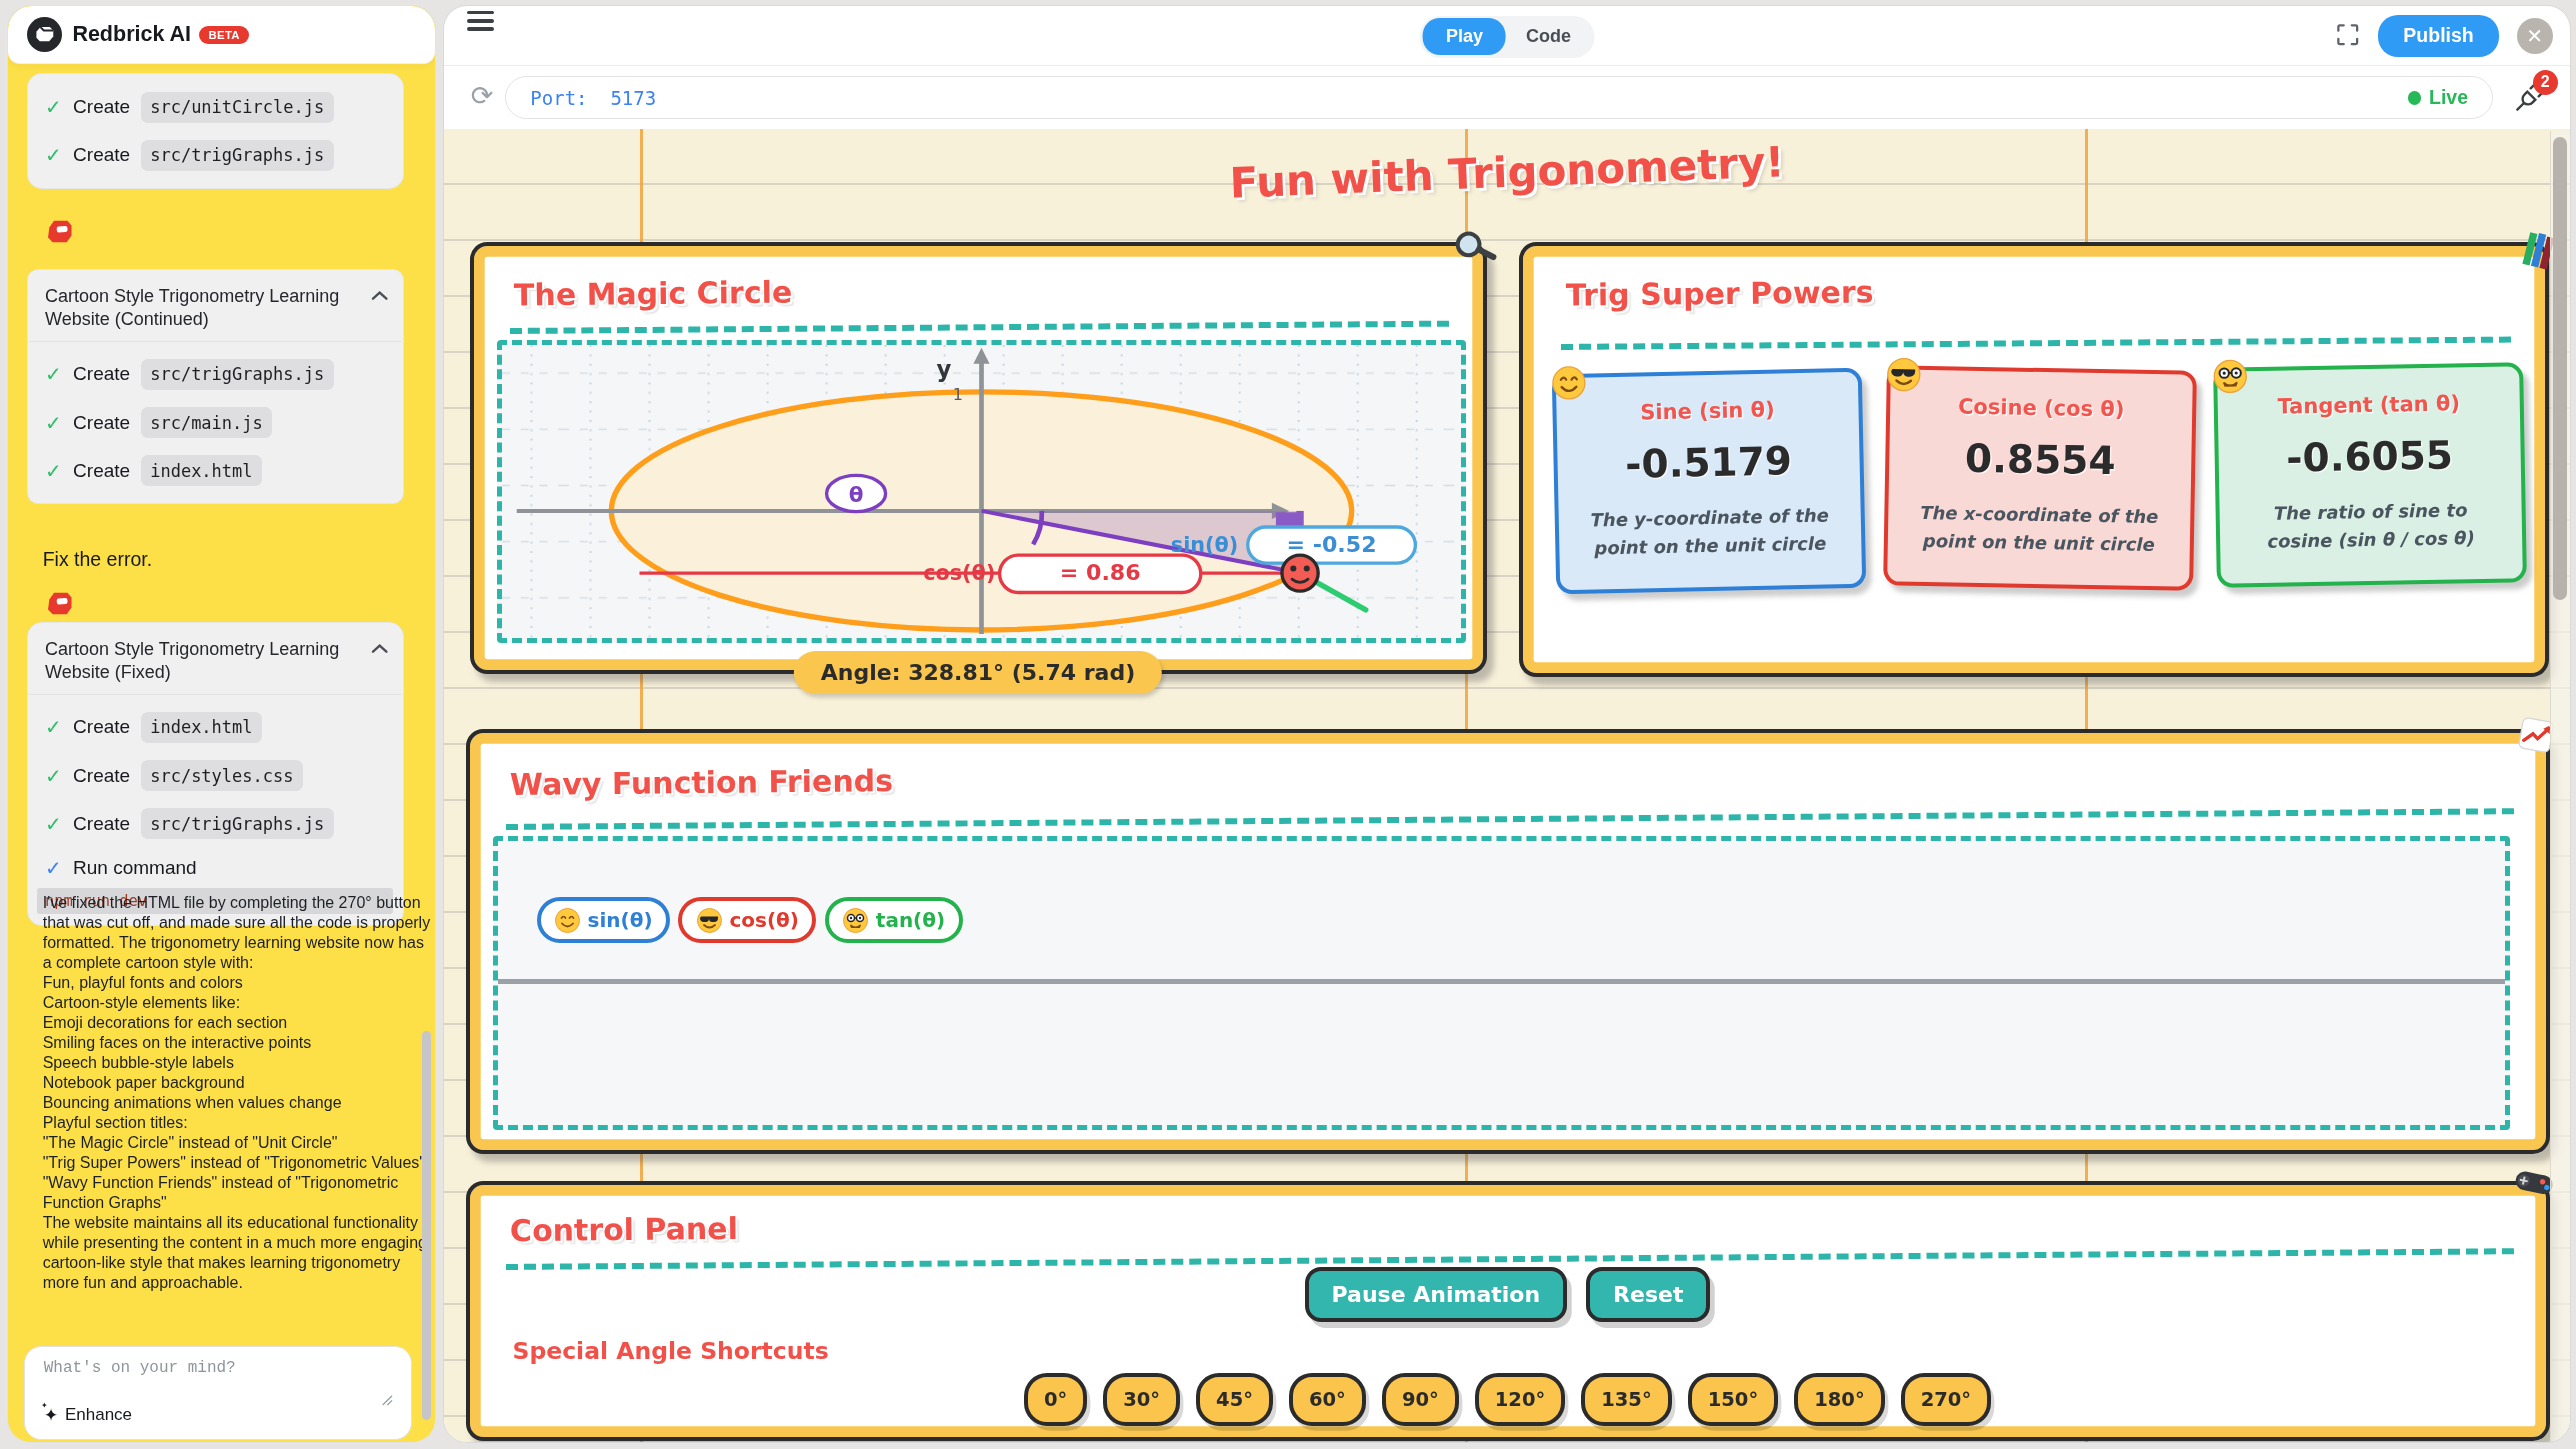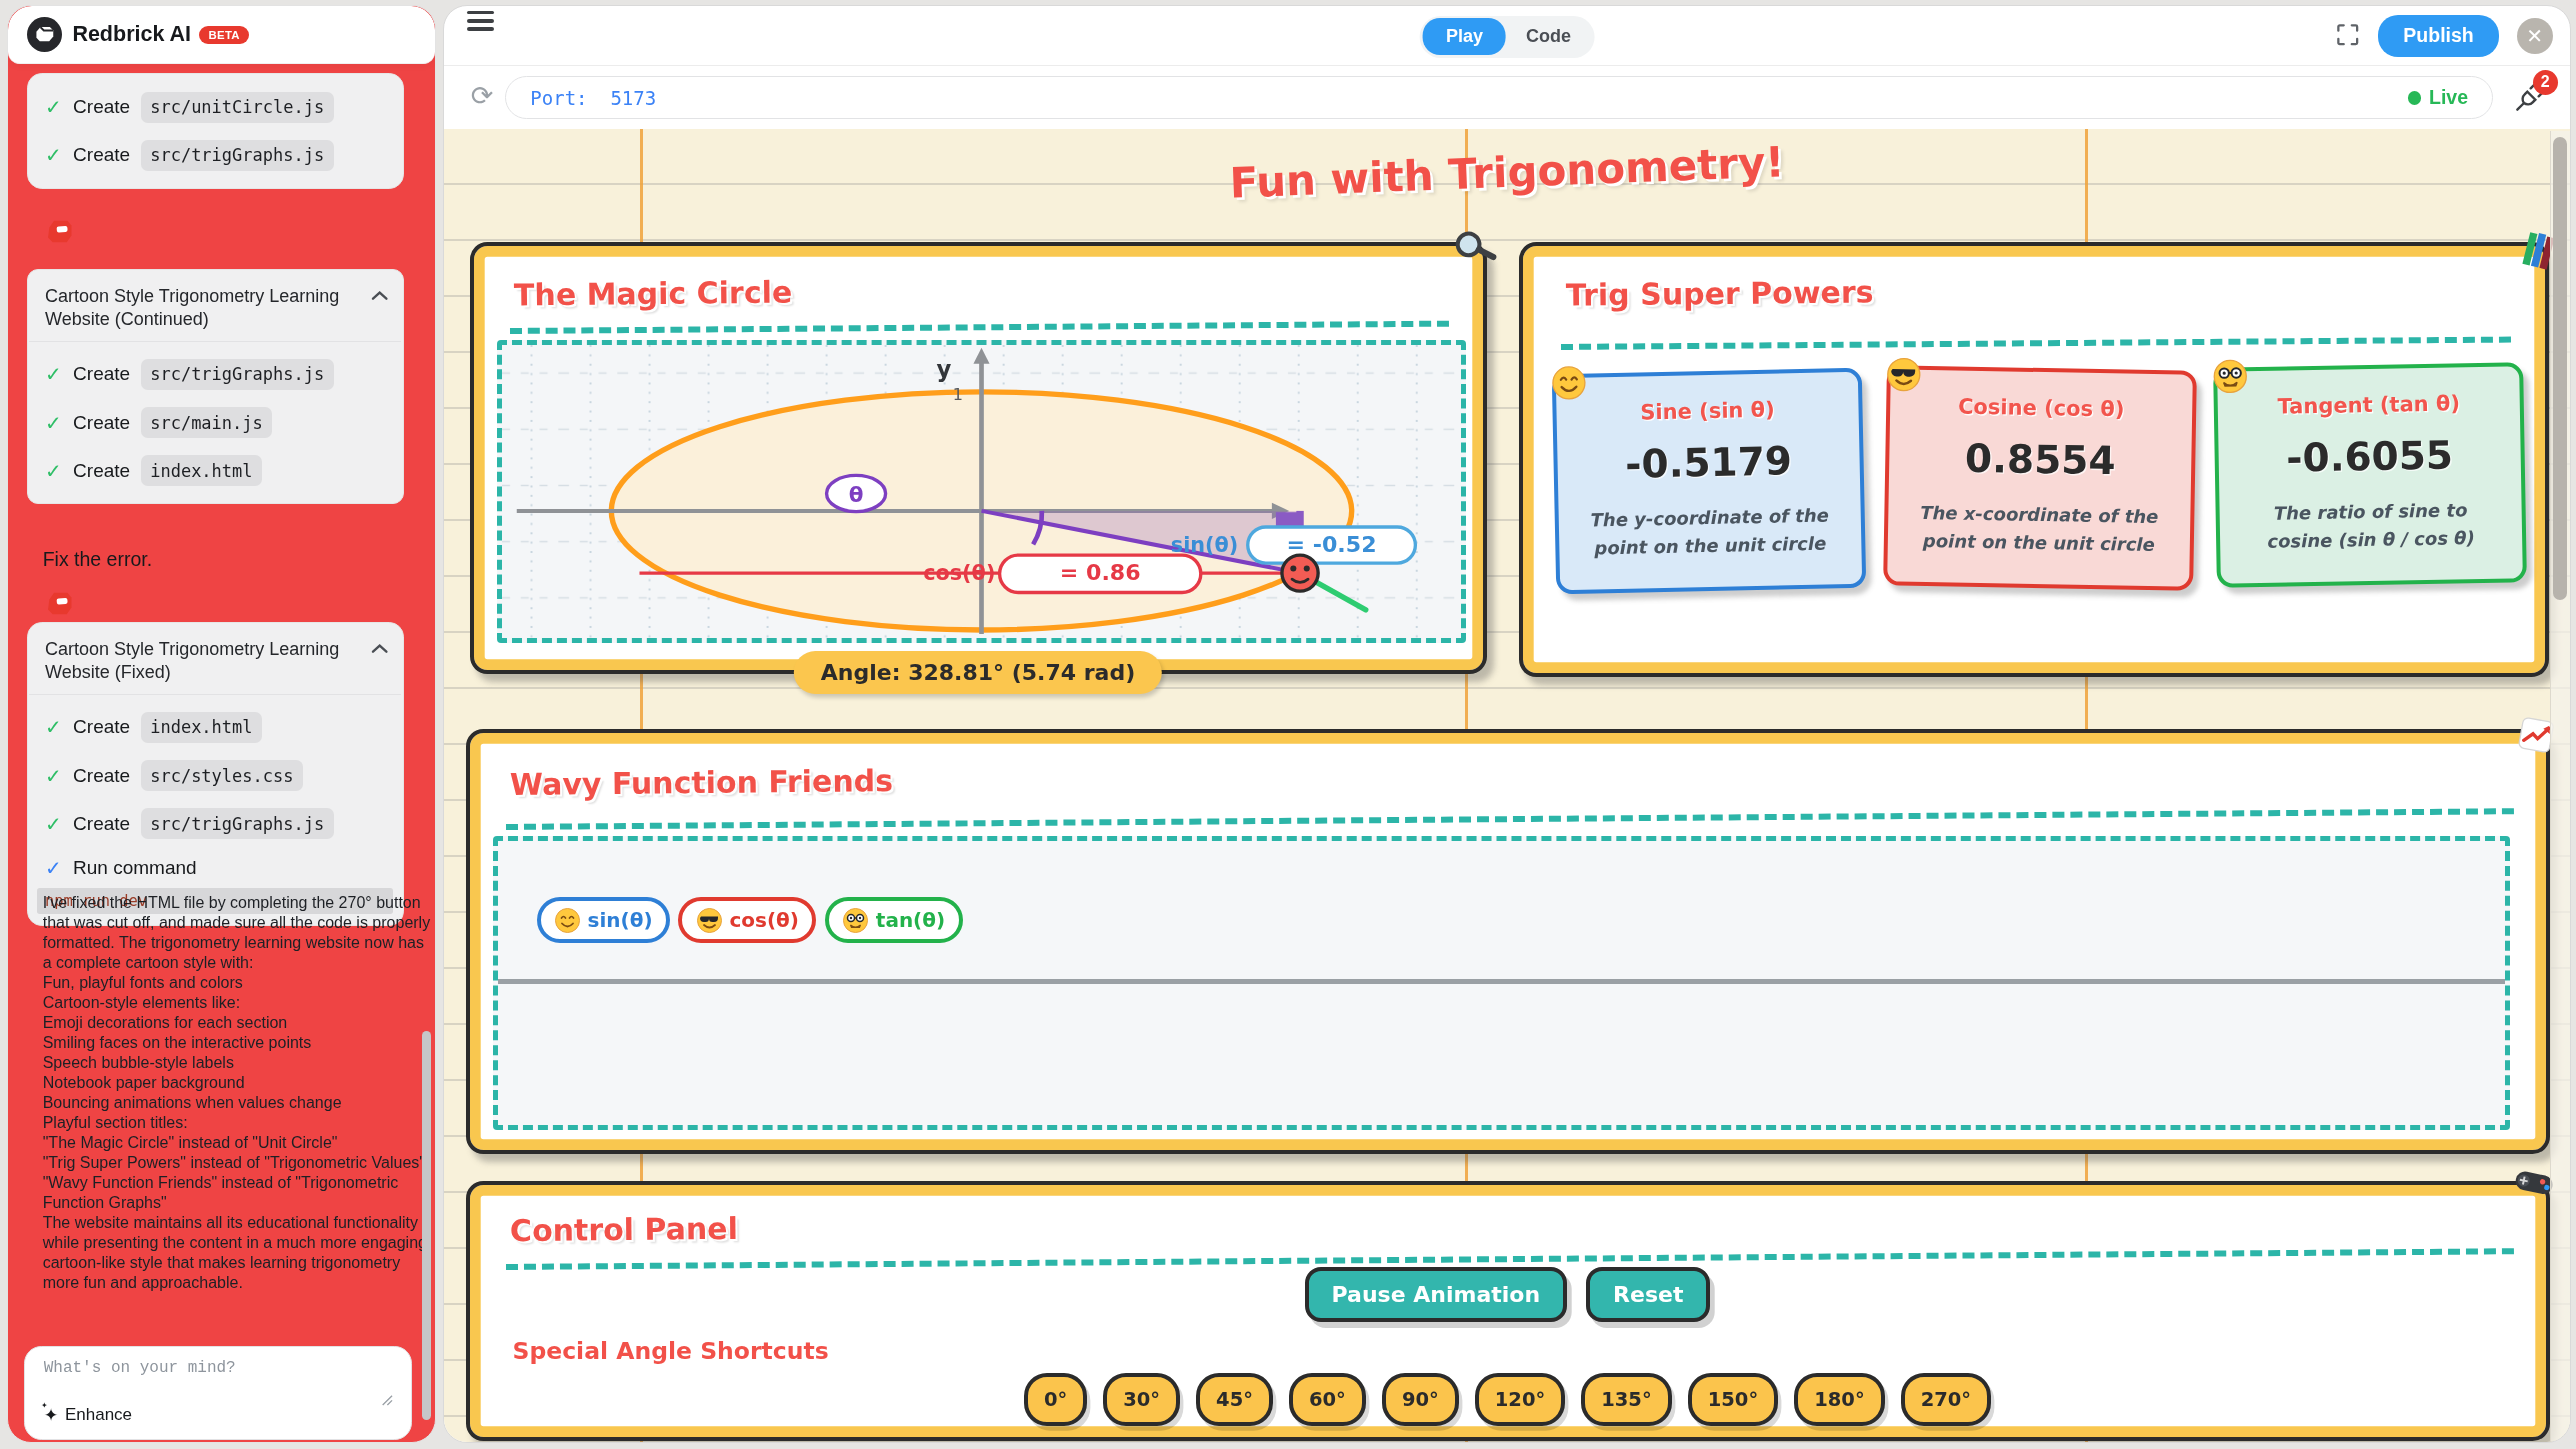--- a/index.html
+++ b/index.html
@@ -2,21 +2,21 @@
 <html style="font-size:10.7px"><head>
 <meta charset="utf-8">
 <style>
   * { margin:0; padding:0; box-sizing:border-box; }
   html,body { width:2576px; height:1449px; overflow:hidden; background:#e6e5e3;
     font-family:"Liberation Sans", sans-serif; }
   .abs { position:absolute; }
 
   
   #sidebar { position:absolute; left:6.7px; top:5.4px; width:429px; height:1438px;
-    background:#ef4444; border-radius:24px; border:1.3px solid #e3e3e3; overflow:hidden; }
+    background:#fde047; border-radius:24px; border:1.3px solid #e3e3e3; overflow:hidden; }
   #sb-header { position:absolute; left:0; top:0; width:100%; height:58px; background:#fff;
     border-bottom:1.3px solid #f0f0f0; display:flex; align-items:center; padding:0 19px; z-index:5;
     border-radius:24px 24px 12px 12px; box-shadow:0 2.7px 6.7px rgba(0,0,0,0.04); }
   .brand-name { font-size:21.5px; font-weight:bold; color:#17191c; margin-left:10.7px; }
   .beta { background:#e8392e; color:#fff; font-size:11.4px; font-weight:bold; border-radius:670px;
     padding:3.4px 9.4px; margin-left:8px; letter-spacing:0.3px; }
   .gcard { position:absolute; left:19px; width:377px; background:#f0f0f1; border-radius:14.8px;
     border:0.7px solid #e6e6e6; }
   .gtitle { font-size:18px; color:#25272b; line-height:23px; padding:14.8px 40px 9.4px 17.4px; position:relative; }
   .gdiv { border-top:1.3px solid #e2e2e4; margin:0 1.3px; }

